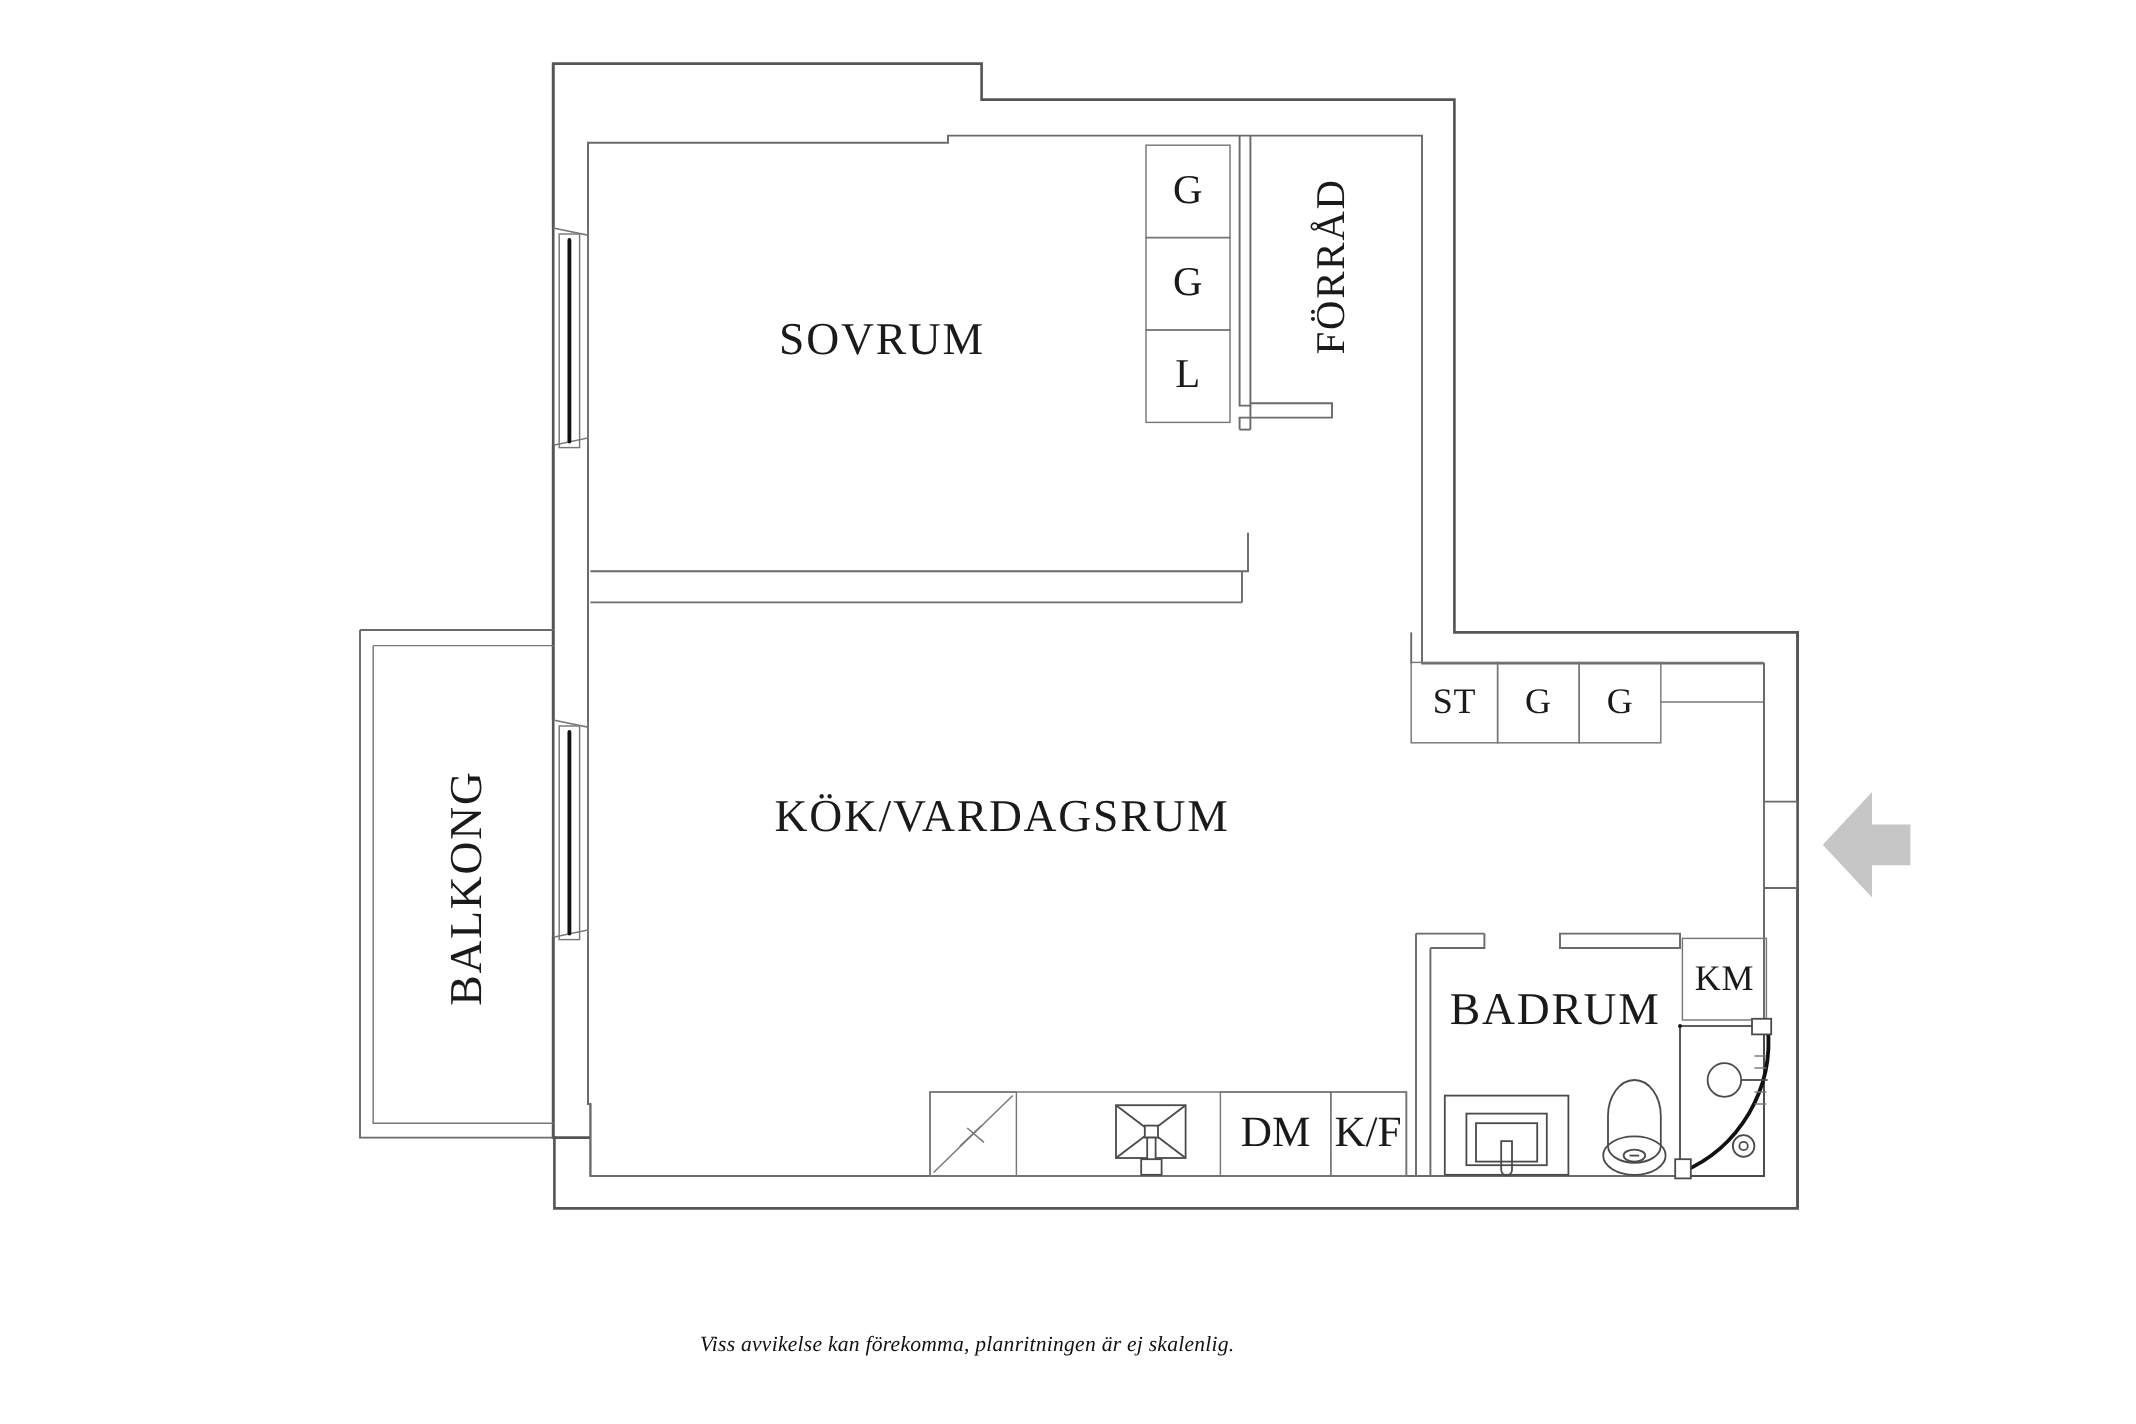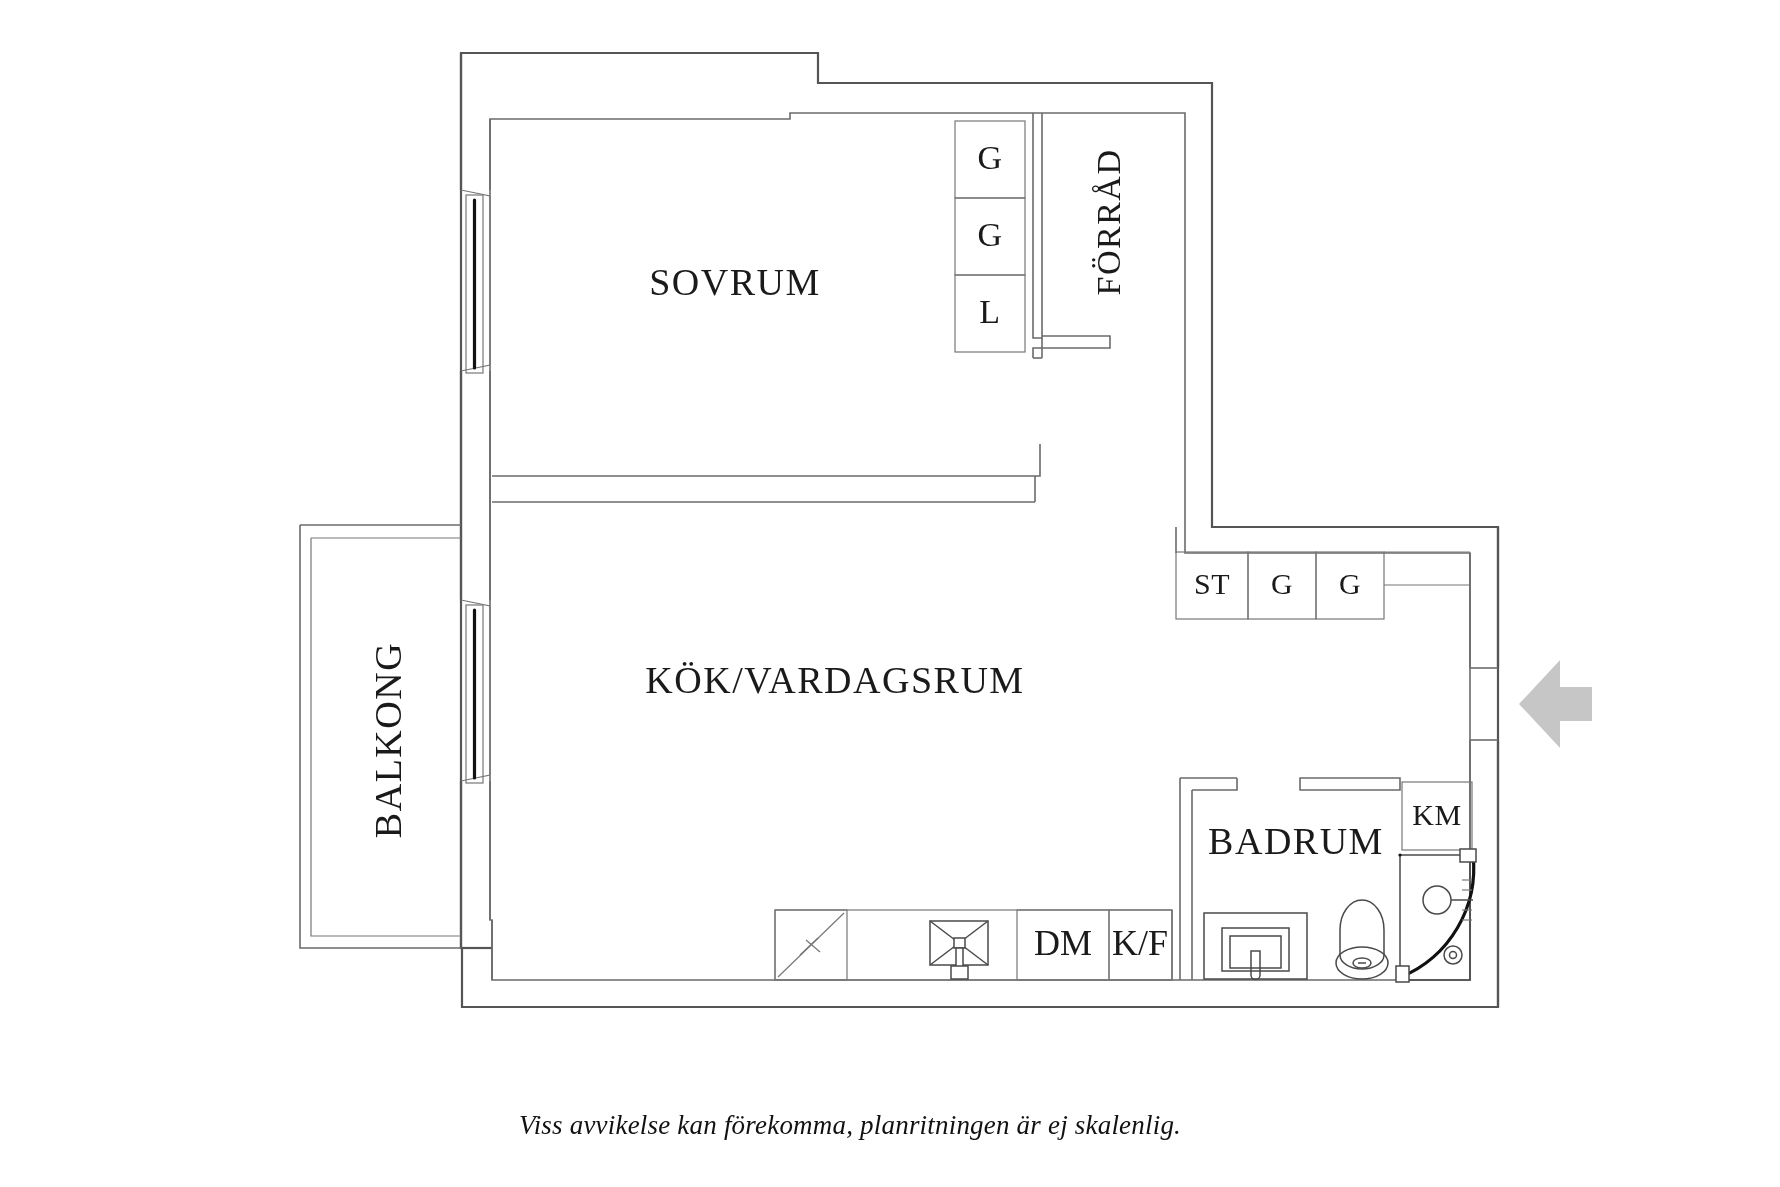--- a/index.html
+++ b/index.html
@@ -59,24 +59,23 @@
     dominant-baseline: middle;
   }
   .caption {
     position: absolute;
     left: 0;
     top: 1110px;
     width: 1612px;
     text-align: center;
     font-family: "Liberation Serif", "DejaVu Serif", serif;
     font-style: italic;
-    font-size: 27px;
+    font-size: 18px;
     color: #111111;
     letter-spacing: 0.2px;
-    padding-left: 44px;
   }
 </style>
 </head>
 <body>
 
 <div id="floorplan-root">
 
   <svg id="plan" viewBox="0 0 1780 1187" xmlns="http://www.w3.org/2000/svg">
 
     <g>

